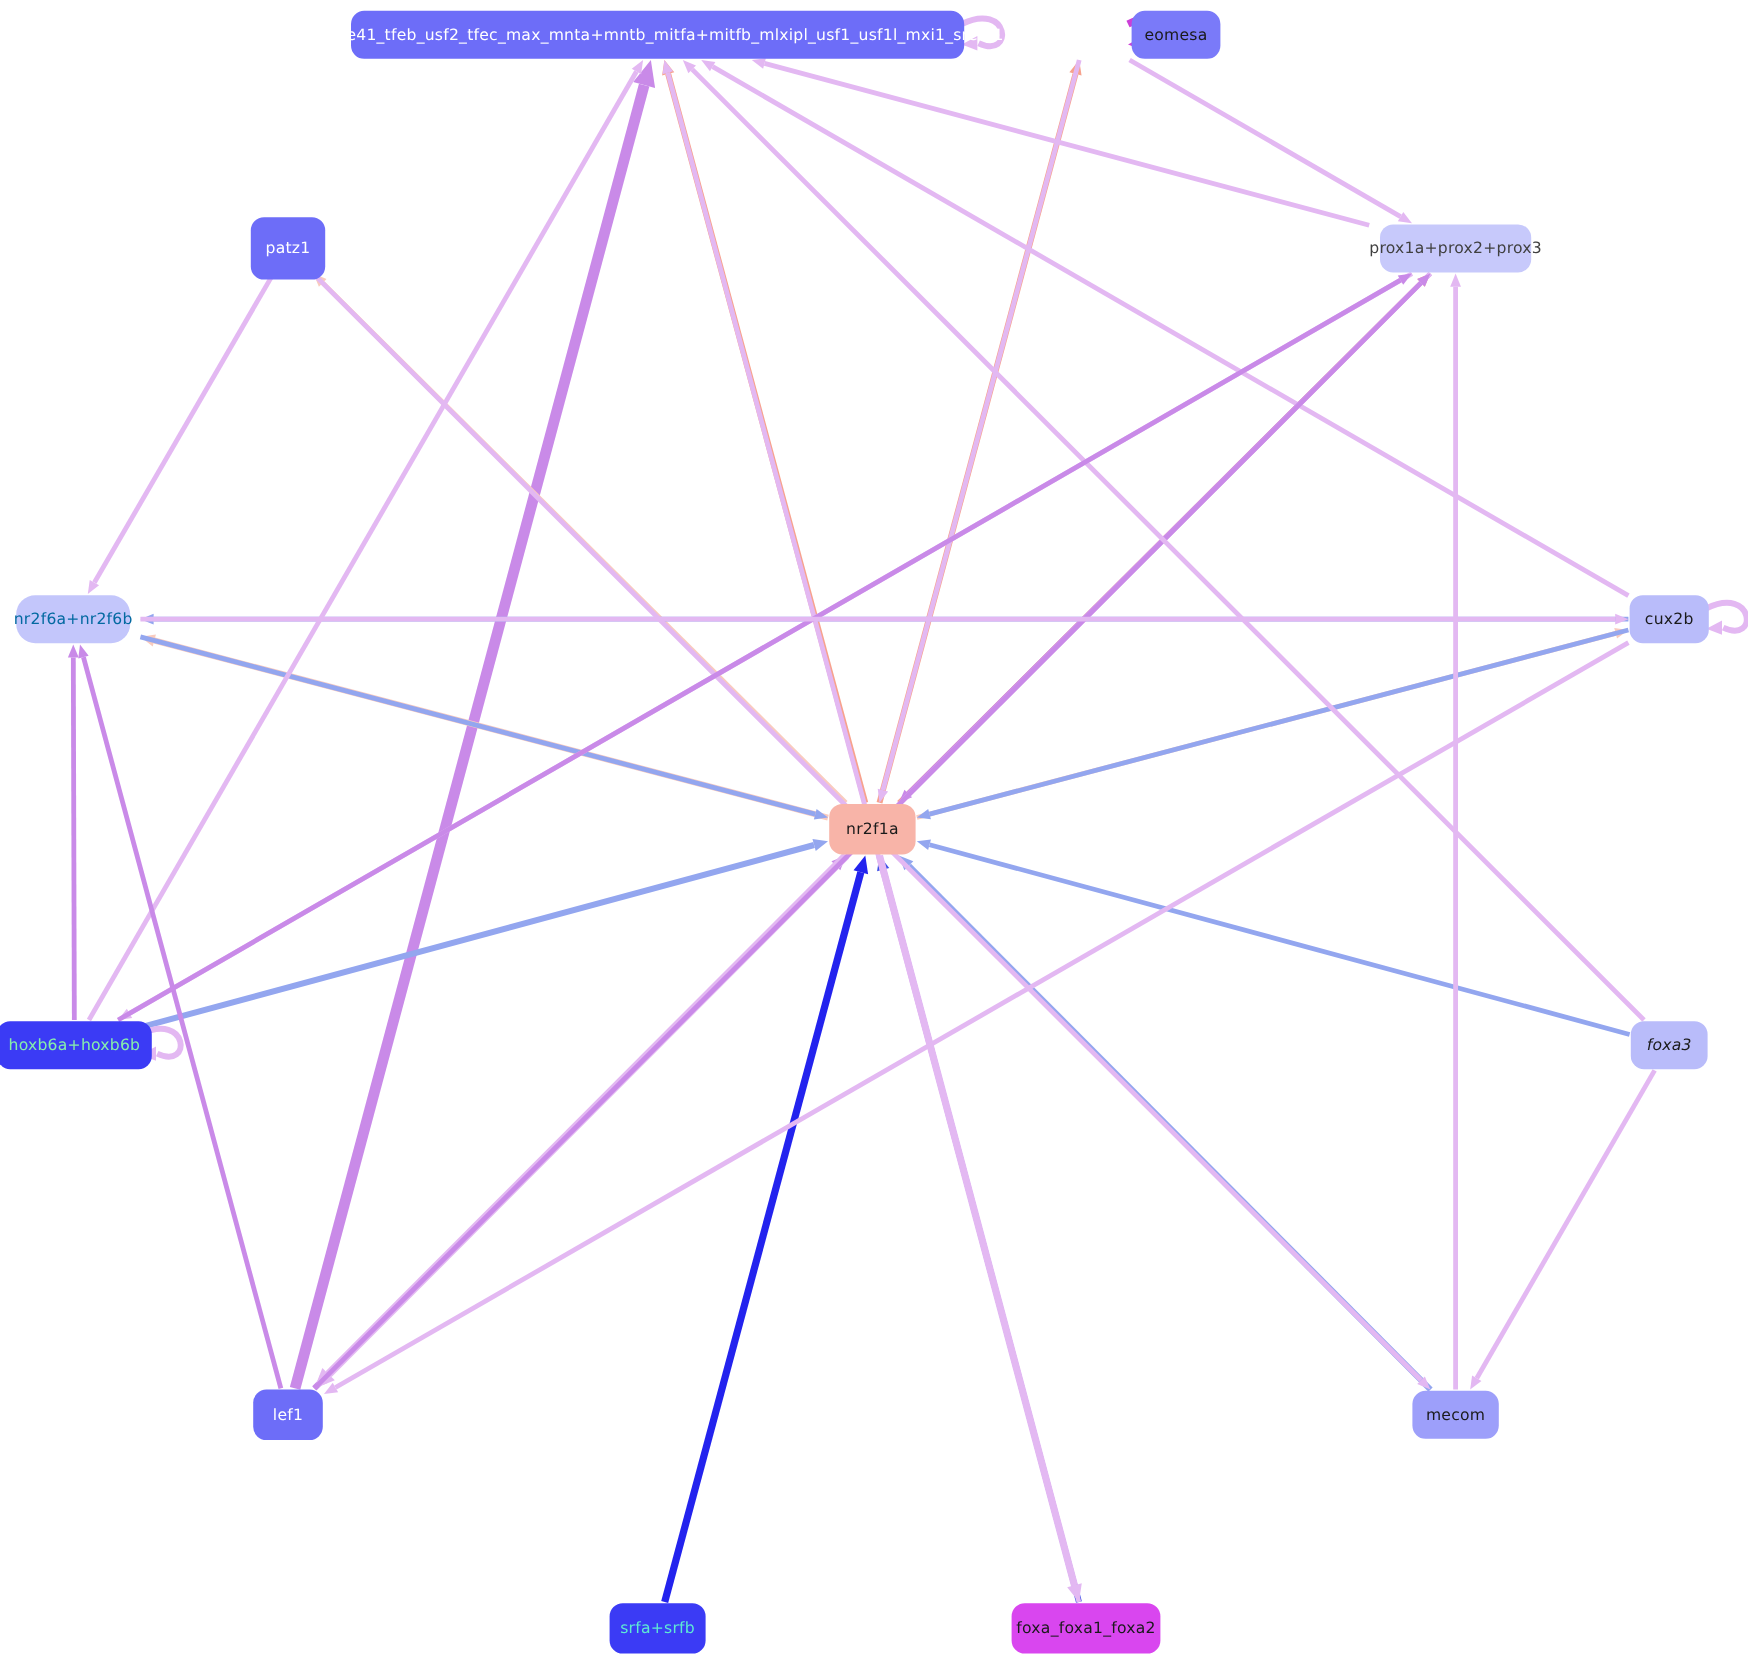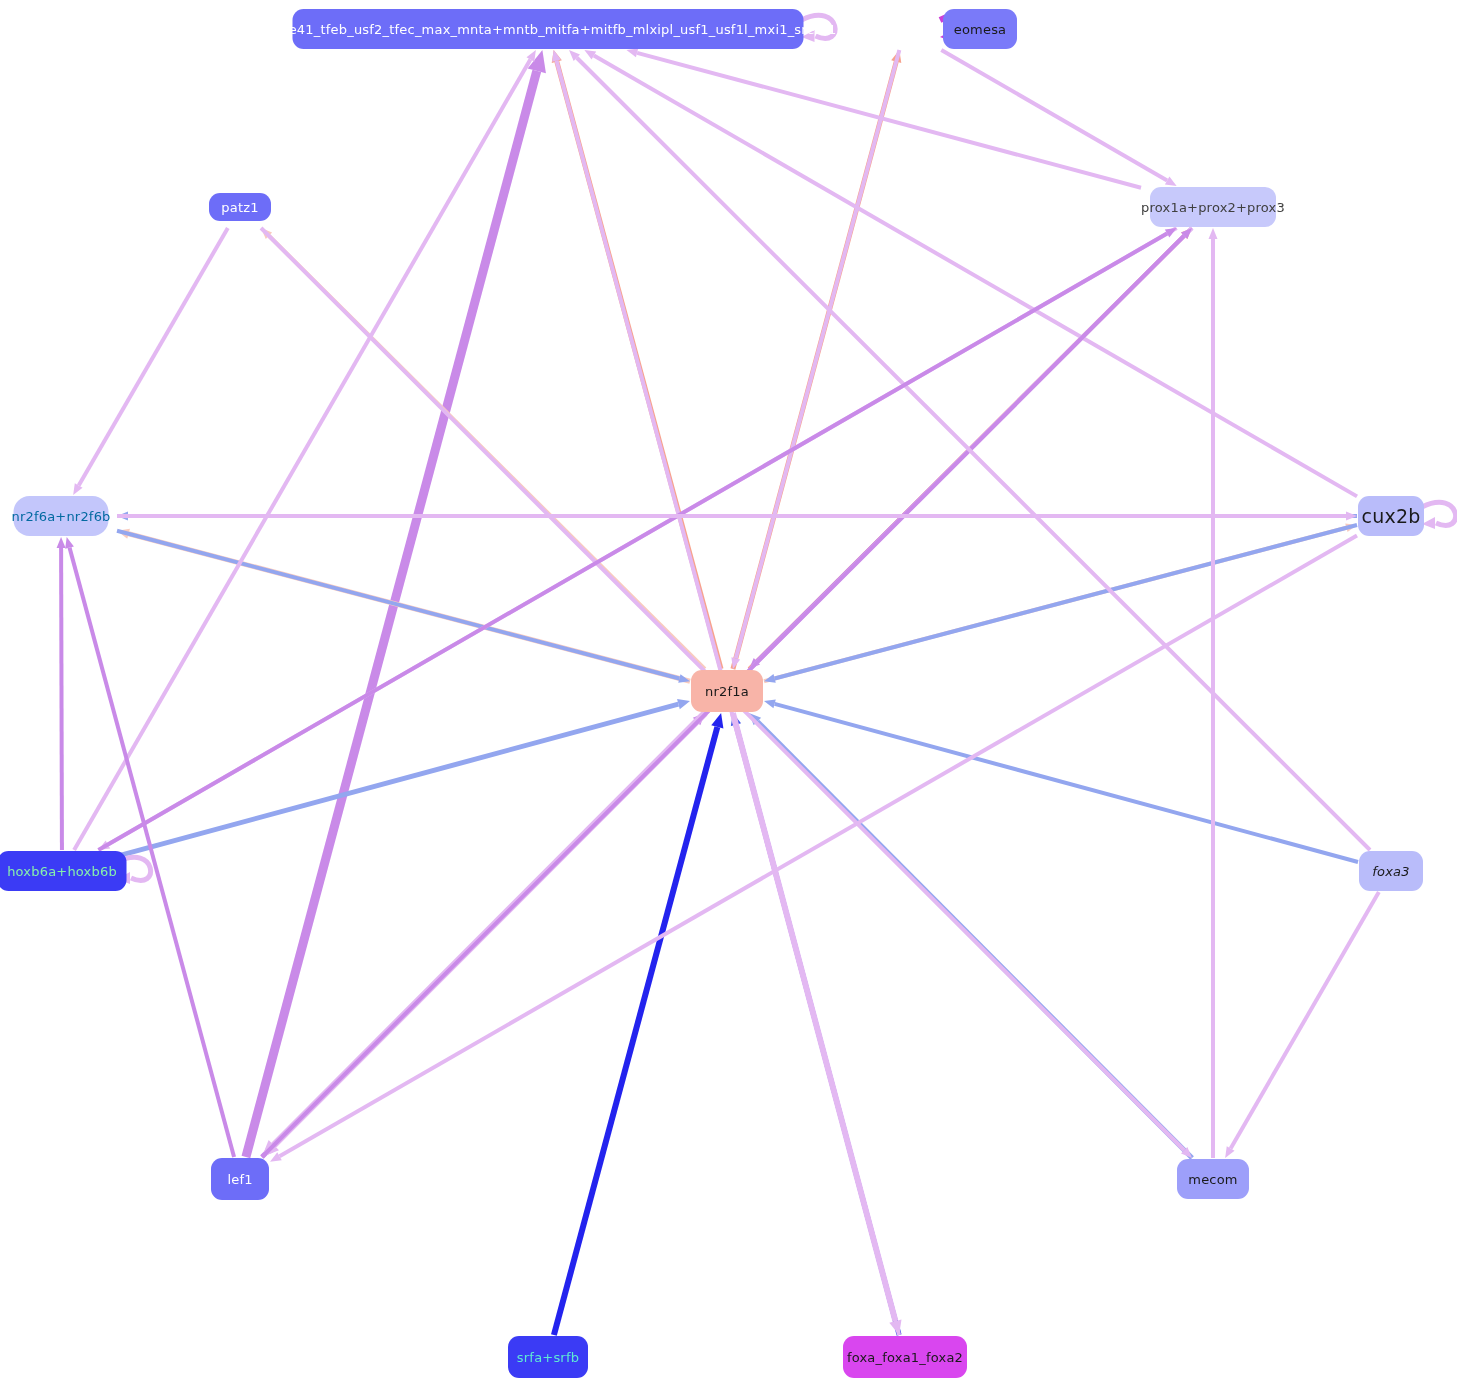--- a/index.html
+++ b/index.html
@@ -226,30 +226,30 @@
         <polygon points="117,879 130,872 130,884" fill="#e3b8f2"></polygon>
       </g>
     </svg>
   <div id="node-layer">
       <div class="node" style="left: 548px; top: 29px; width: 511px; height: 40px; background: rgb(109, 109, 248); color: rgb(255, 255, 255); font-size: 13px;">
         <span class="node-label">bhlhe41_tfeb_usf2_tfec_max_mnta+mntb_mitfa+mitfb_mlxipl_usf1_usf1l_mxi1_srebf1</span>
       </div>
       <div class="node" style="left: 948px; top: 29px; width: 74px; height: 40px; background: rgb(122, 122, 249); color: rgb(26, 26, 26); font-size: 13px; margin-left: 32px;">
         <span class="node-label">eomesa</span>
       </div>
-      <div class="node" style="left: 240px; top: 207px; width: 62px; height: 28px; background: rgb(109, 109, 248); color: rgb(255, 255, 255); font-size: 13px;">
+      <div class="node" style="left: 240px; top: 207px; width: 62px; height: 52px; background: rgb(109, 109, 248); color: rgb(255, 255, 255); font-size: 13px;">
         <span class="node-label">patz1</span>
       </div>
       <div class="node" style="left: 1213px; top: 207px; width: 126px; height: 40px; background: rgb(199, 201, 251); color: #404040; font-size: 13px;">
         <span class="node-label">prox1a+prox2+prox3</span>
       </div>
       <div class="node" style="left: 61px; top: 516px; width: 95px; height: 40px; background: rgb(195, 198, 251); color: #0369a1; font-size: 13px; border-radius: 16px;">
         <span class="node-label">nr2f6a+nr2f6b</span>
       </div>
-      <div class="node" style="left: 1391px; top: 516px; width: 66px; height: 40px; background: rgb(185, 188, 250); color: rgb(26, 26, 26); font-size: 19px;">
+      <div class="node" style="left: 1391px; top: 516px; width: 66px; height: 40px; background: rgb(185, 188, 250); color: rgb(26, 26, 26); font-size: 13px;">
         <span class="node-label">cux2b</span>
       </div>
       <div class="node" style="left: 727px; top: 691px; width: 72px; height: 42px; background: rgb(248, 180, 168); color: rgb(26, 26, 26); font-size: 13px;">
         <span class="node-label">nr2f1a</span>
       </div>
       <div class="node" style="left: 62px; top: 871px; width: 129px; height: 40px; background: rgb(59, 59, 245); color: #86efac; font-size: 13px;">
         <span class="node-label">hoxb6a+hoxb6b</span>
       </div>
       <div class="node" style="left: 1391px; top: 871px; width: 64px; height: 40px; background: rgb(185, 188, 250); color: rgb(26, 26, 26); font-size: 13px; font-style: italic;">
         <span class="node-label">foxa3</span>

